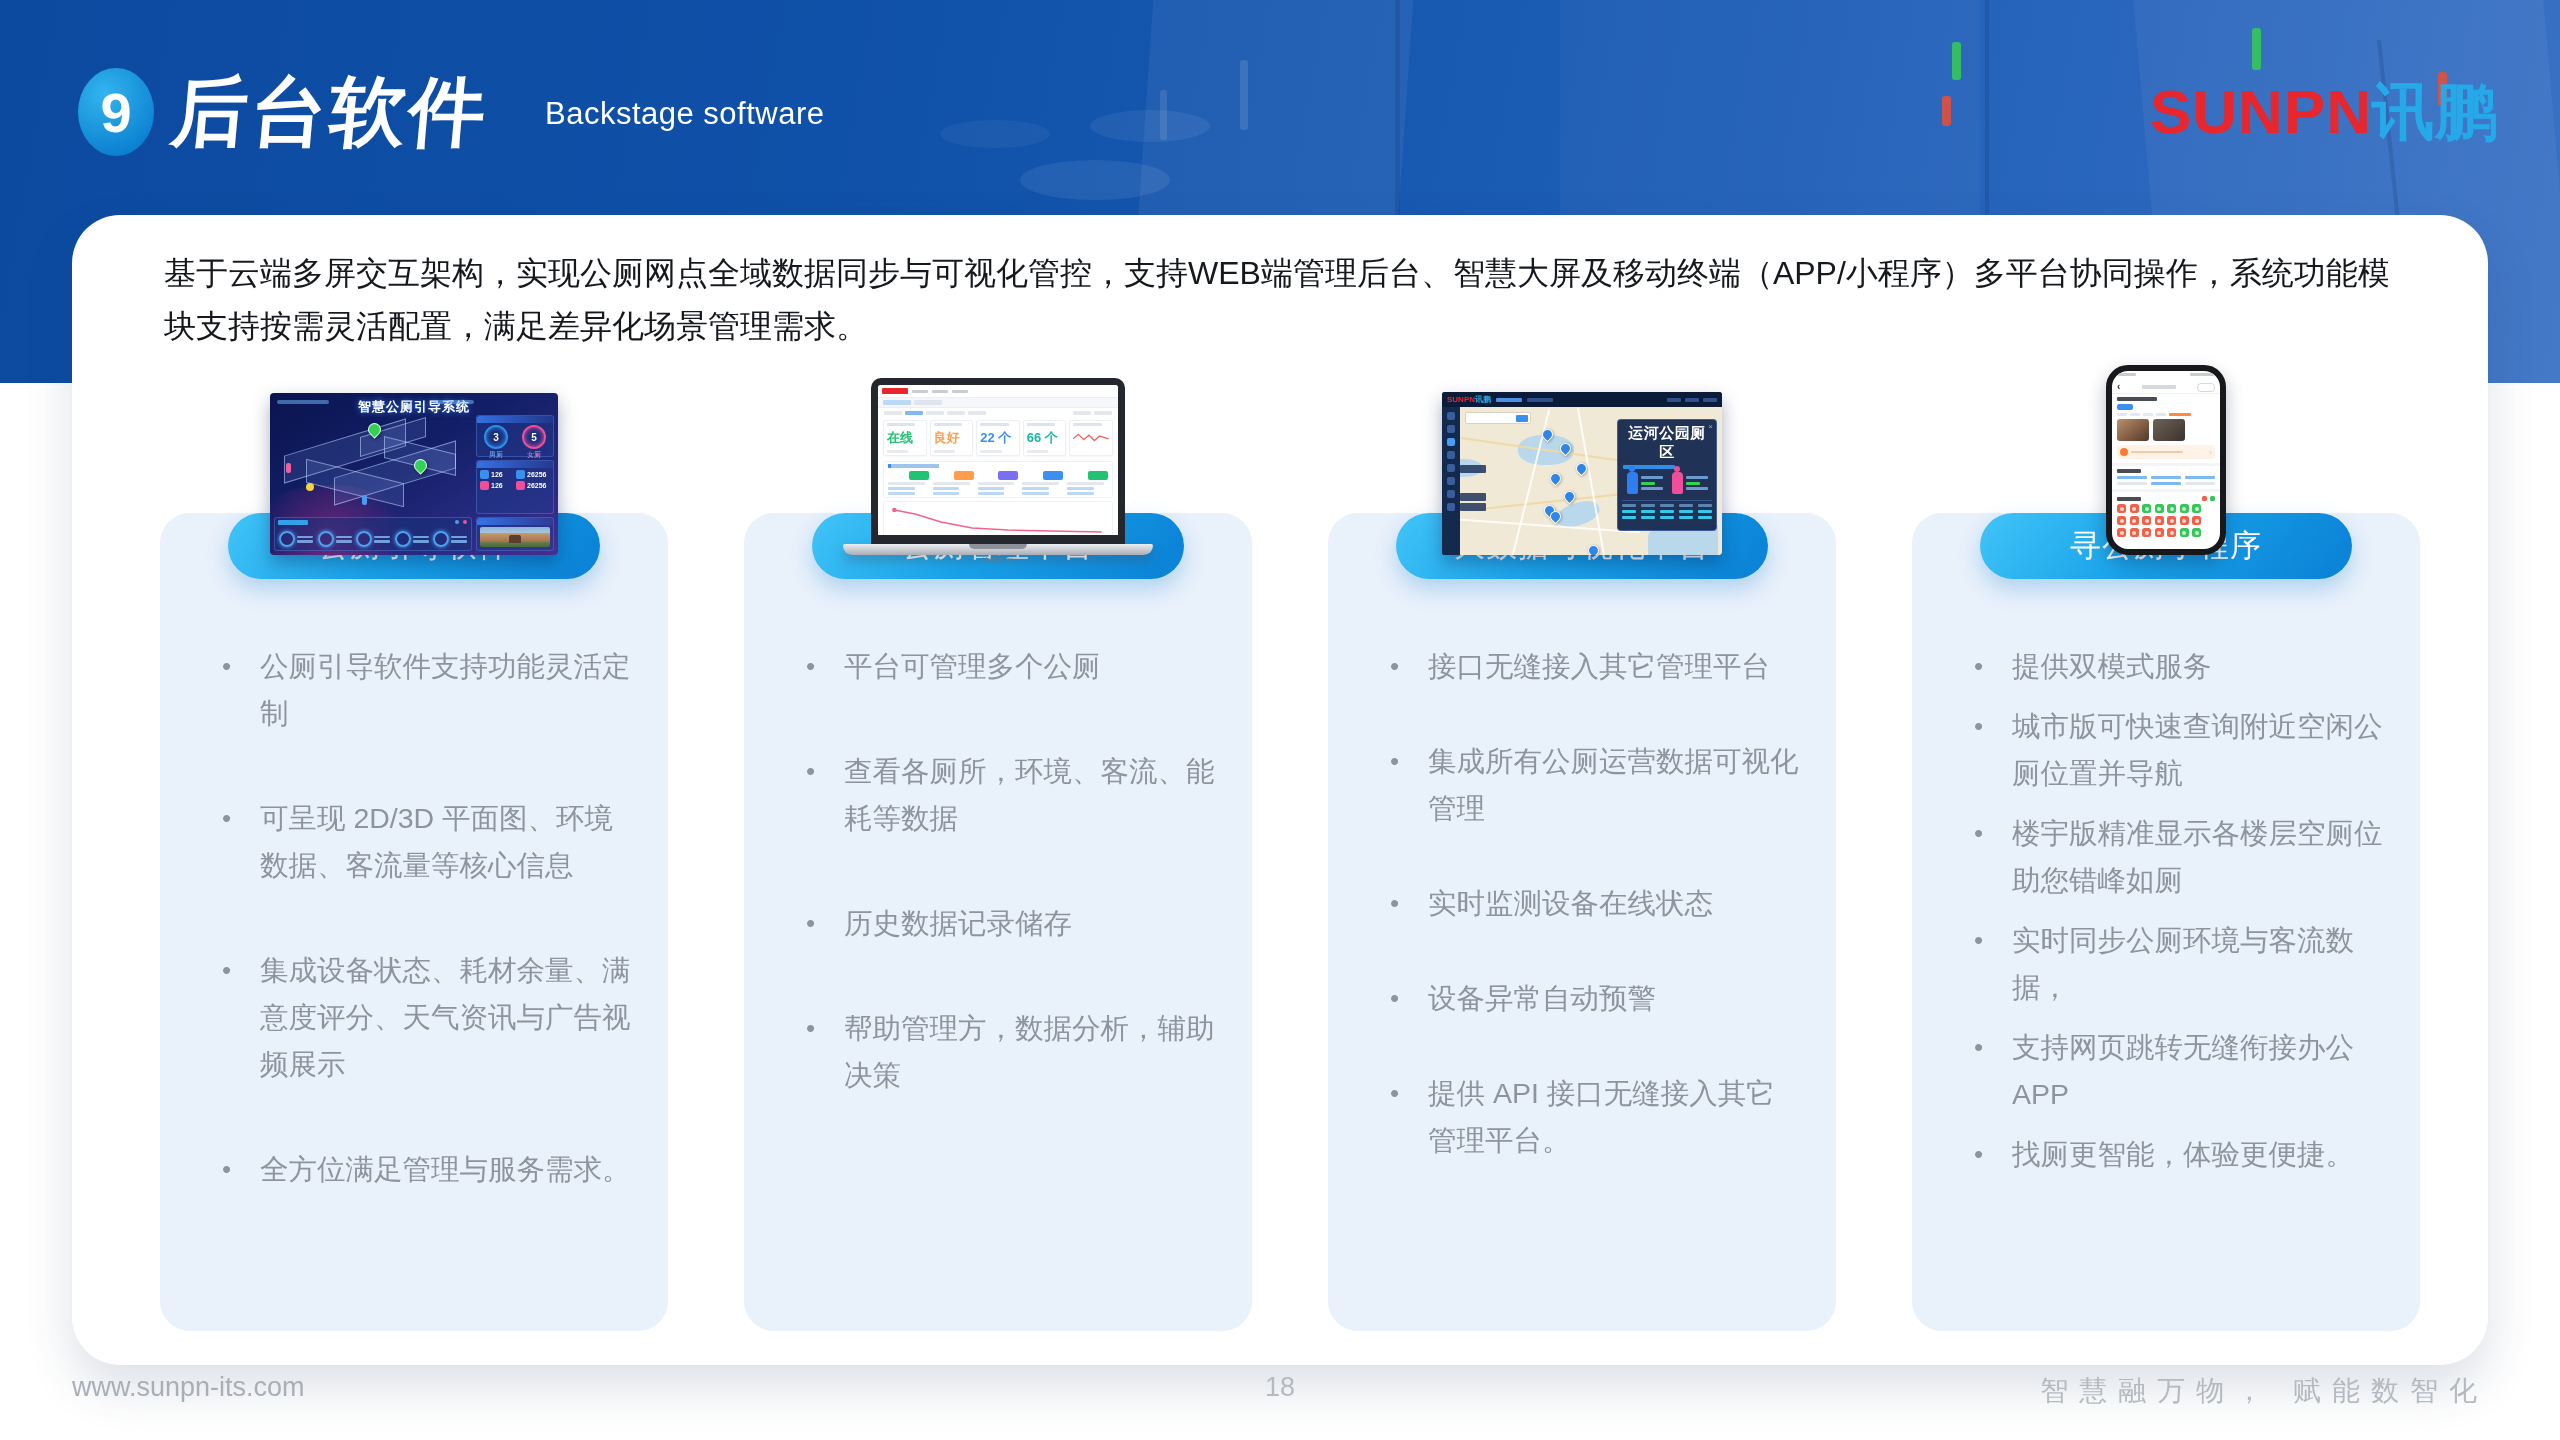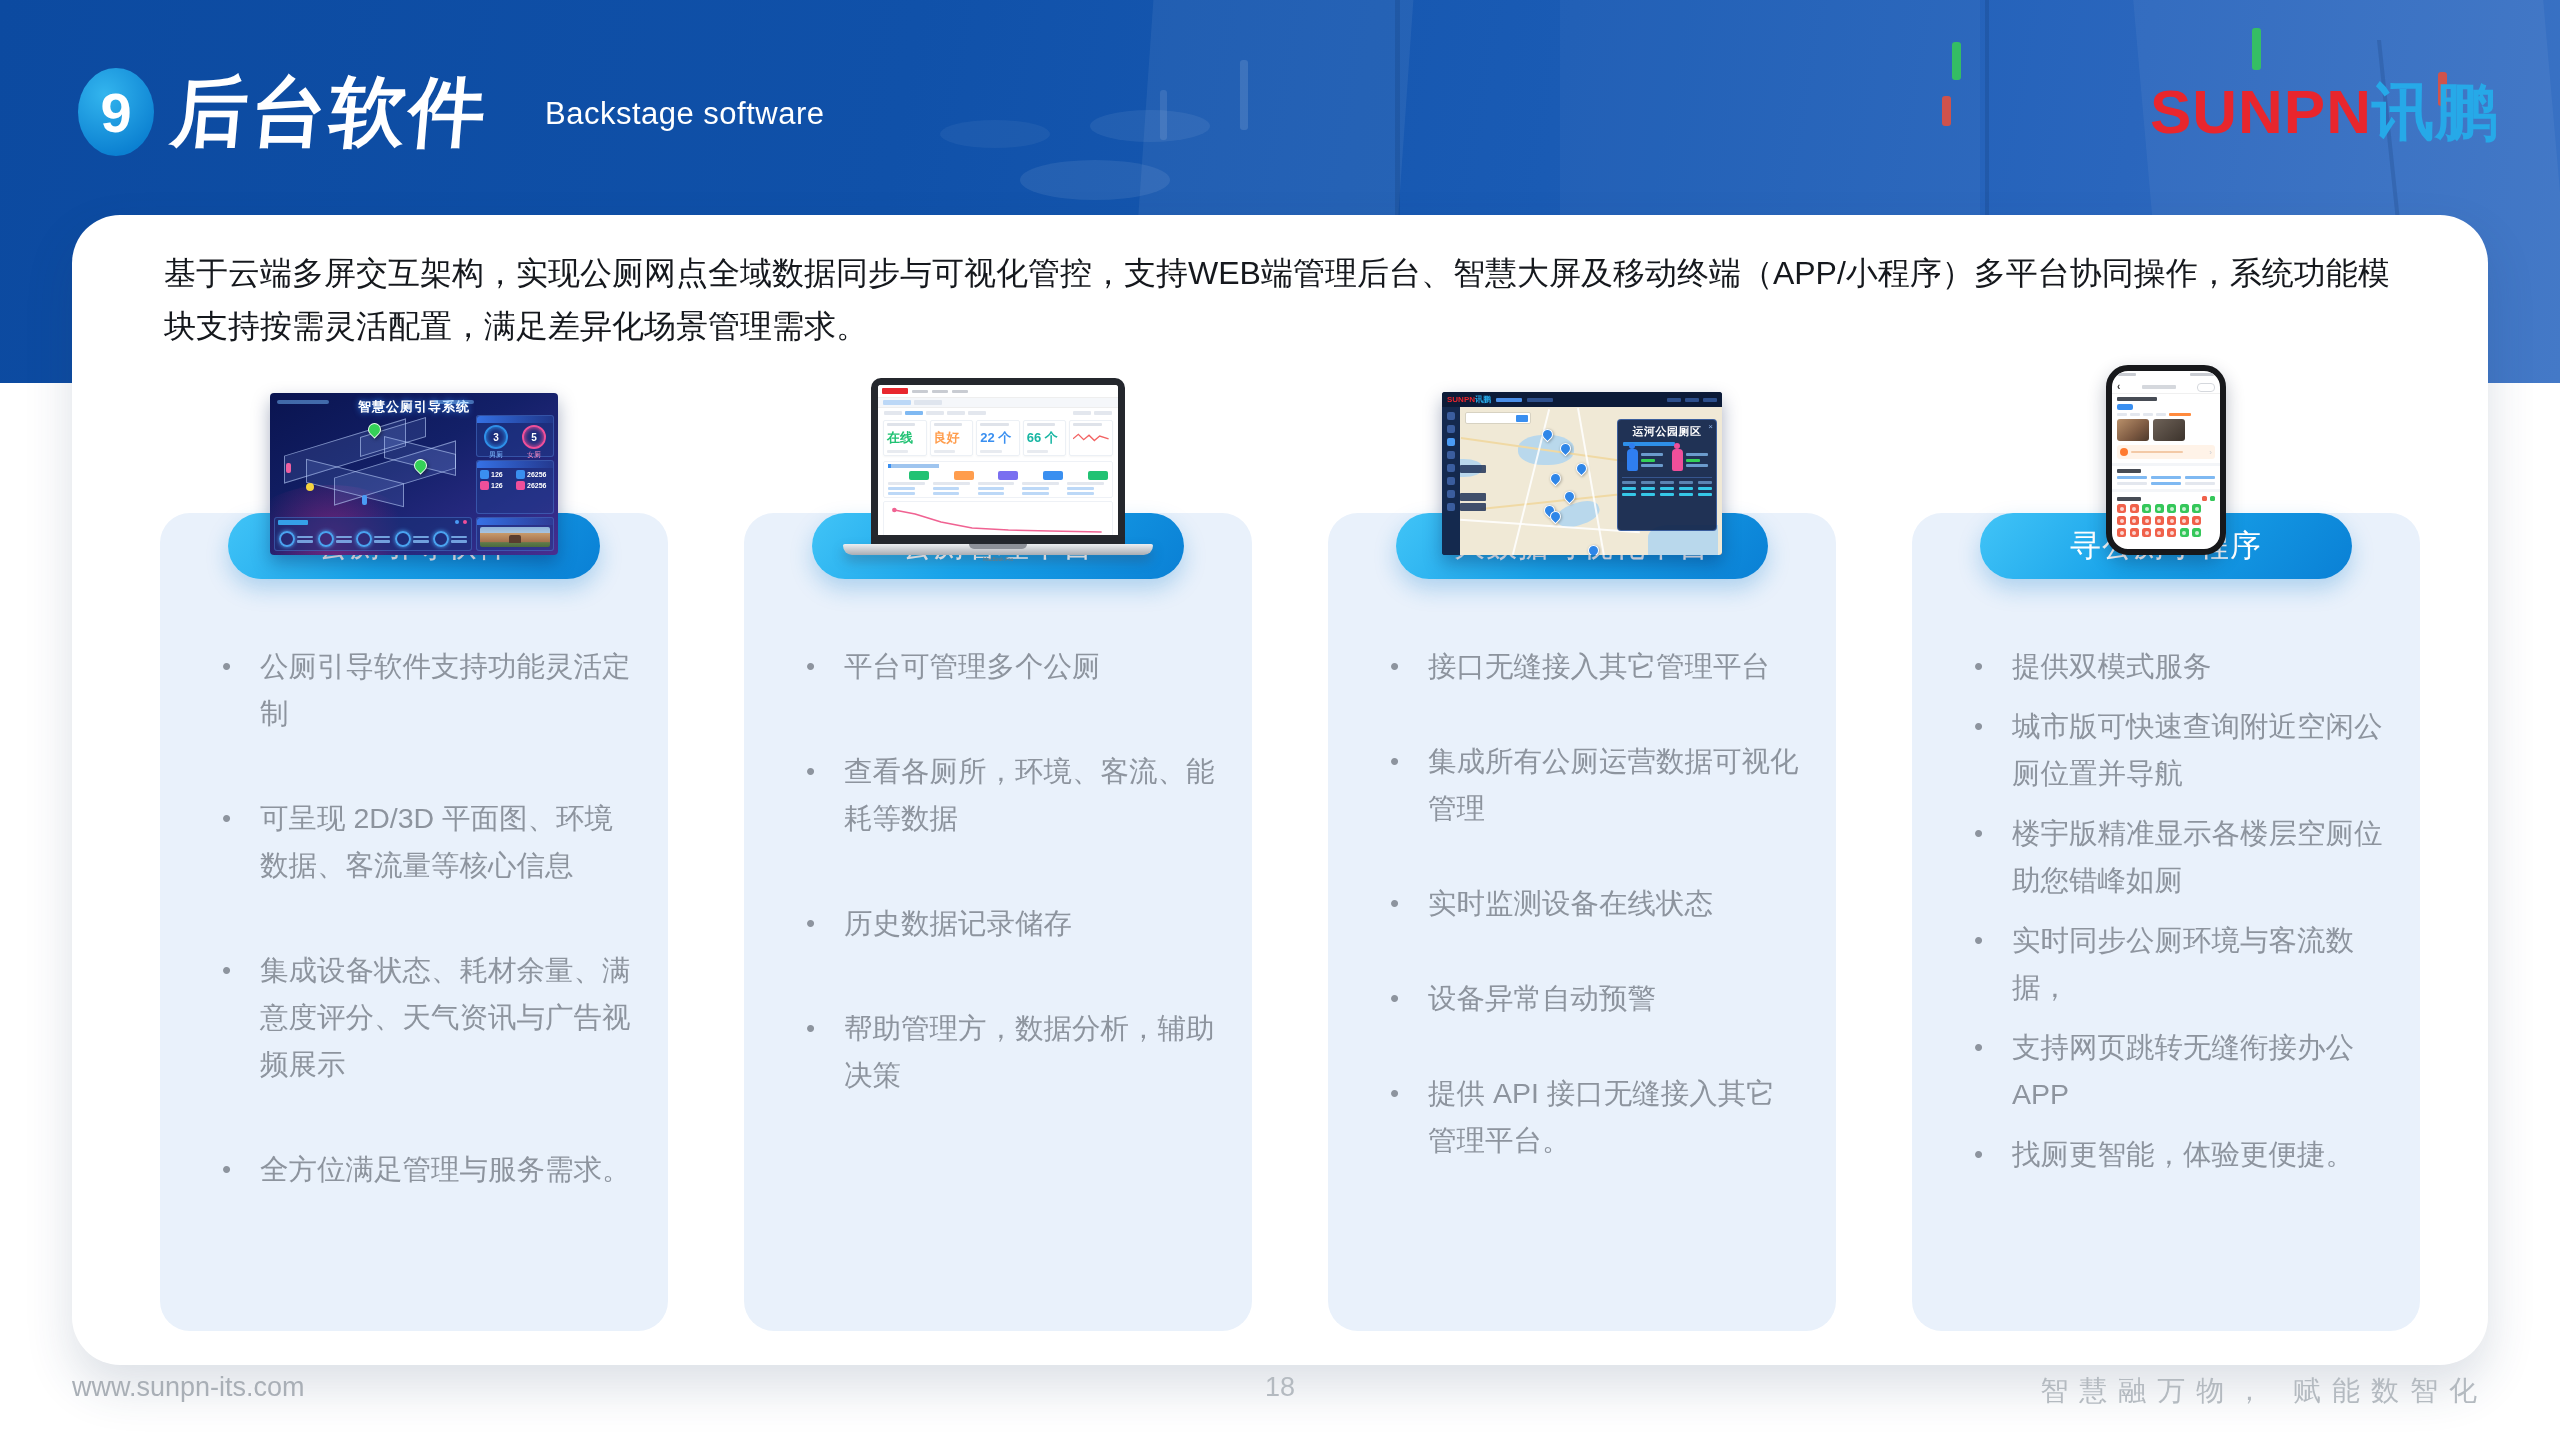--- a/index.html
+++ b/index.html
@@ -152,21 +152,21 @@
   .road{position:absolute;background:rgba(255,255,255,.85);}
   .road.y{background:#f0d9a4}
   .s3-search{position:absolute;left:5px;top:5px;width:64px;height:10px;background:#fff;border:1px solid #d7d2c2;
     border-radius:2px;display:flex;align-items:center;}
   .s3-search::after{content:"";margin-left:auto;margin-right:2px;width:12px;height:7px;background:#3a8ff0;border-radius:1px;}
   .s3-tool{position:absolute;width:26px;height:8px;background:rgba(20,40,80,.8);border-radius:1px;}
   .mpin{position:absolute;width:9px;height:9px;border-radius:50% 50% 50% 0;transform:rotate(-45deg);
     background:#2f86e8;border:1.5px solid #fff;box-shadow:0 1px 3px rgba(0,0,0,.35);}
   .s3-popup{position:absolute;right:5px;top:12px;width:100px;height:112px;border-radius:4px;
     background:rgba(18,38,77,.94);border:1px solid rgba(90,140,230,.5);padding:4px;box-sizing:border-box;}
-  .s3-ptitle{color:#fff;font-size:11px;font-weight:bold;text-align:center;letter-spacing:.5px;}
+  .s3-ptitle{color:#fff;font-size:15px;font-weight:bold;text-align:center;letter-spacing:.5px;}
   .s3-close{position:absolute;right:3px;top:2px;color:#8fb3e8;font-size:8px;}
   .s3-tag{width:52px;height:4px;background:#2e8fe8;border-radius:1px;margin:3px 0 3px 1px;}
   .figrow{display:flex;justify-content:space-around;margin-top:2px;}
   .figcell{display:flex;align-items:center;gap:3px;}
   .fig{width:11px;height:22px;border-radius:4px 4px 2px 2px;position:relative;}
   .fig::before{content:"";position:absolute;top:-6px;left:50%;transform:translateX(-50%);
     width:6px;height:6px;border-radius:50%;background:inherit;}
   .fig.m{background:#2f7ef0}.fig.f{background:#ef4f9a}
   .figstats{display:flex;flex-direction:column;gap:2.5px;}
   .figstats i{display:block;width:22px;height:3px;border-radius:1px;background:rgba(140,200,255,.7);}

